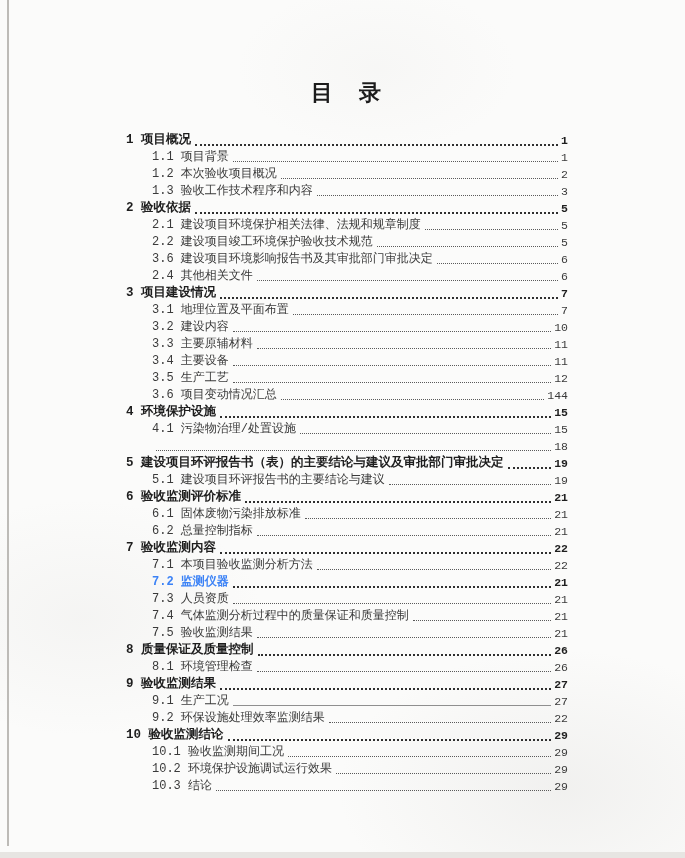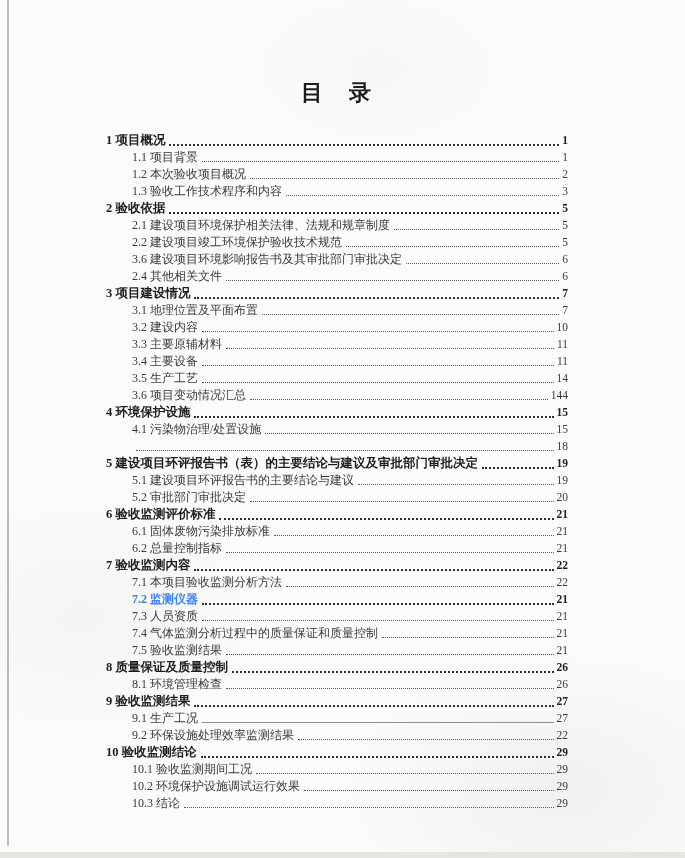--- a/index.html
+++ b/index.html
@@ -25,37 +25,39 @@
     background-color:#bdbbb7;
   }
   .edge-bottom{
     position:absolute;left:0;bottom:0;width:100%;height:6px;
     background:#e7e5e2;
   }
   .page{
     position:absolute;inset:0;
     padding:80px 117px 0 106px;
     box-sizing:border-box;
+    margin-left:20px;
   }
   .title{
     margin:0 0 26px 0;
     text-align:center;
     font-size:22px;
     font-weight:bold;
     color:#1c1c1c;
     letter-spacing:2px;
     line-height:26px;
   }
   .toc{display:block;}
   .row{
     display:flex;
     align-items:flex-end;
     height:17px;
     line-height:17px;
     white-space:nowrap;
+    font-family:Liberation Mono, monospace;
   }
   .row .label{
     font-size:12px;
     color:#3a3a3a;
     flex:0 0 auto;
   }
   .row .leader{
     flex:1 1 auto;
     border-bottom:1.5px dotted #5a5a5a;
     margin:0 3px 4px 4px;
@@ -155,21 +157,21 @@
     <span class="pagenum">11</span>
   </div>
       <div class="row level-2">
     <span class="label">3.4 主要设备</span>
     <span class="leader"></span>
     <span class="pagenum">11</span>
   </div>
       <div class="row level-2">
     <span class="label">3.5 生产工艺</span>
     <span class="leader"></span>
-    <span class="pagenum">14</span>
+    <span class="pagenum">12</span>
   </div>
       <div class="row level-2">
     <span class="label">3.6 项目变动情况汇总</span>
     <span class="leader"></span>
     <span class="pagenum">144</span>
   </div>
       <div class="row level-1 chapter">
     <span class="label">4 环境保护设施</span>
     <span class="leader"></span>
     <span class="pagenum">15</span>
@@ -185,25 +187,20 @@
   </div>
       <div class="row level-1 chapter">
     <span class="label">5 建设项目环评报告书（表）的主要结论与建议及审批部门审批决定</span>
     <span class="leader"></span>
     <span class="pagenum">19</span>
   </div>
       <div class="row level-2">
     <span class="label">5.1 建设项目环评报告书的主要结论与建议</span>
     <span class="leader"></span>
     <span class="pagenum">19</span>
-  </div>
-      <div class="row level-2">
-    <span class="label">5.2 审批部门审批决定</span>
-    <span class="leader"></span>
-    <span class="pagenum">20</span>
   </div>
       <div class="row level-1 chapter">
     <span class="label">6 验收监测评价标准</span>
     <span class="leader"></span>
     <span class="pagenum">21</span>
   </div>
       <div class="row level-2">
     <span class="label">6.1 固体废物污染排放标准</span>
     <span class="leader"></span>
     <span class="pagenum">21</span>

